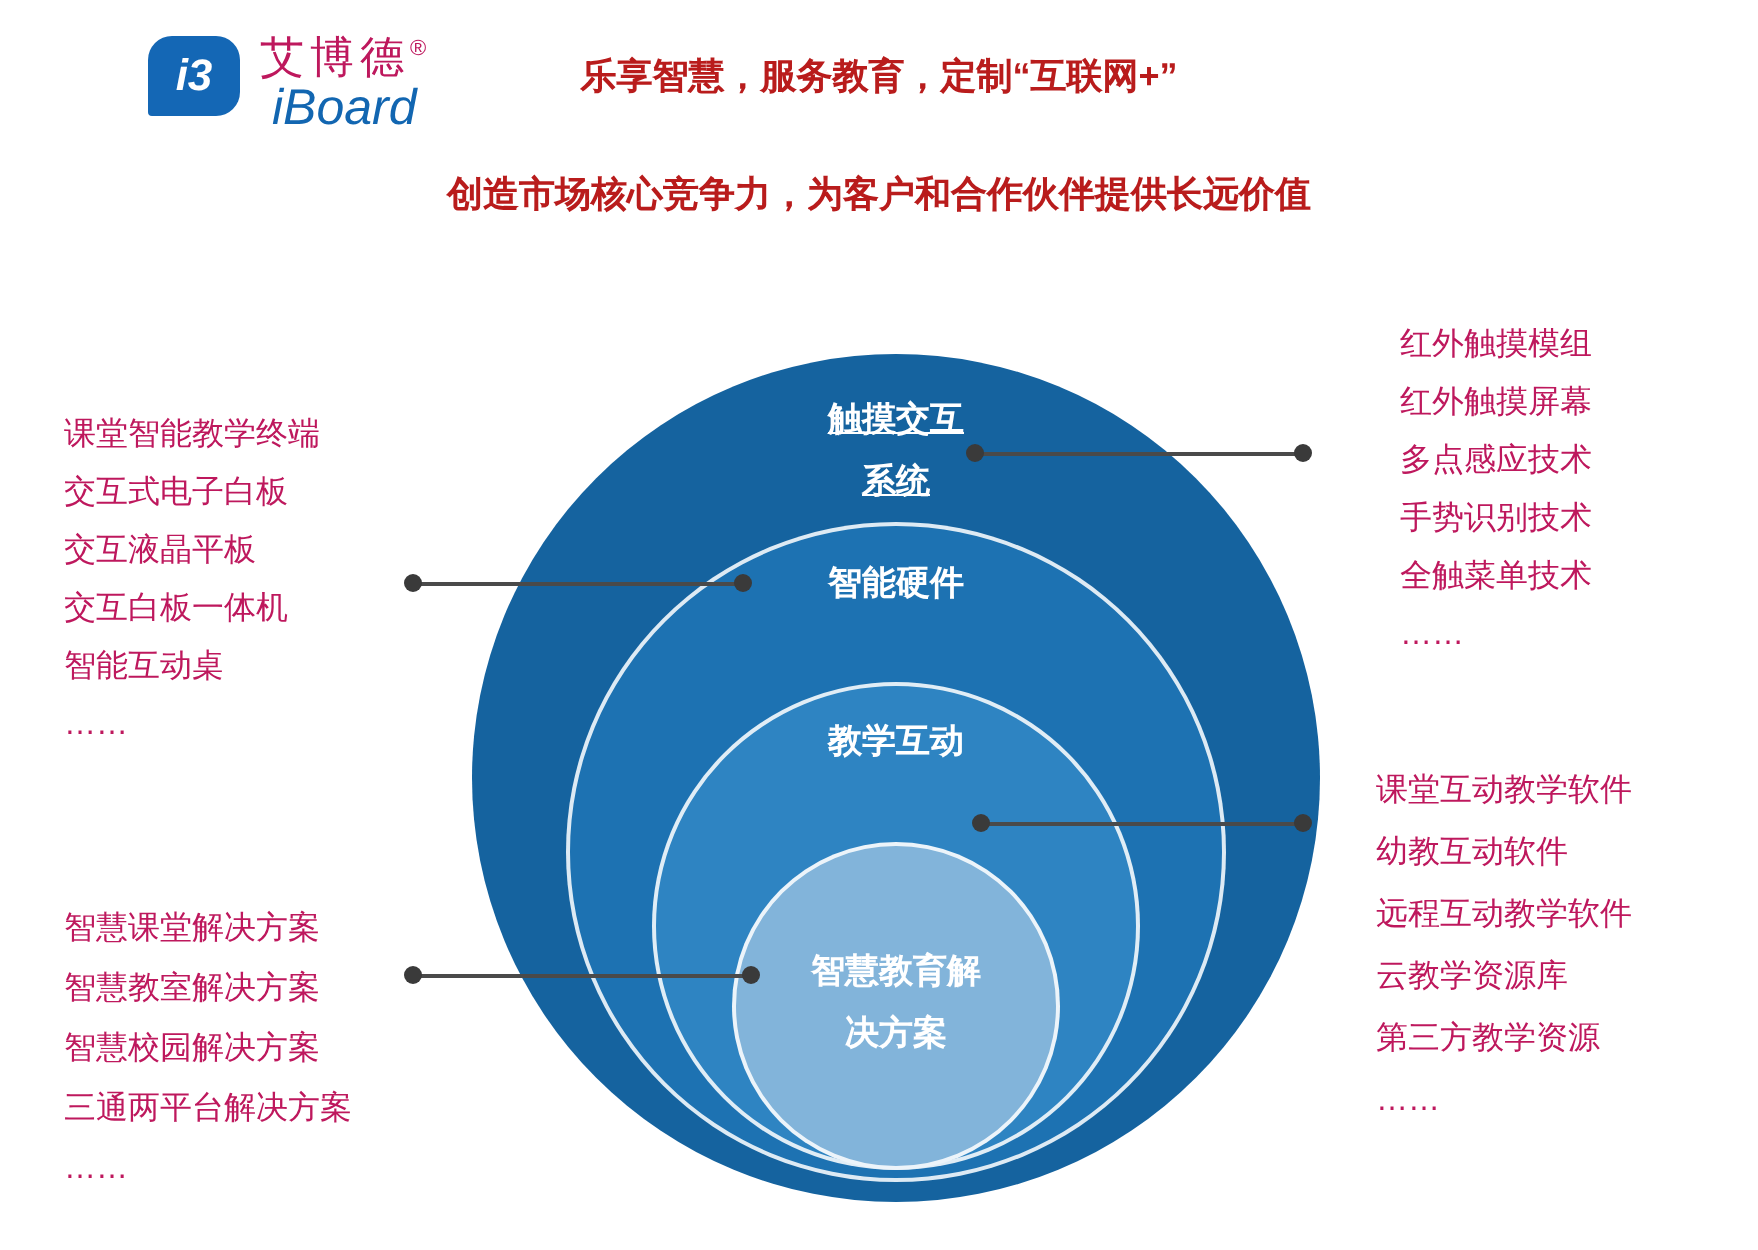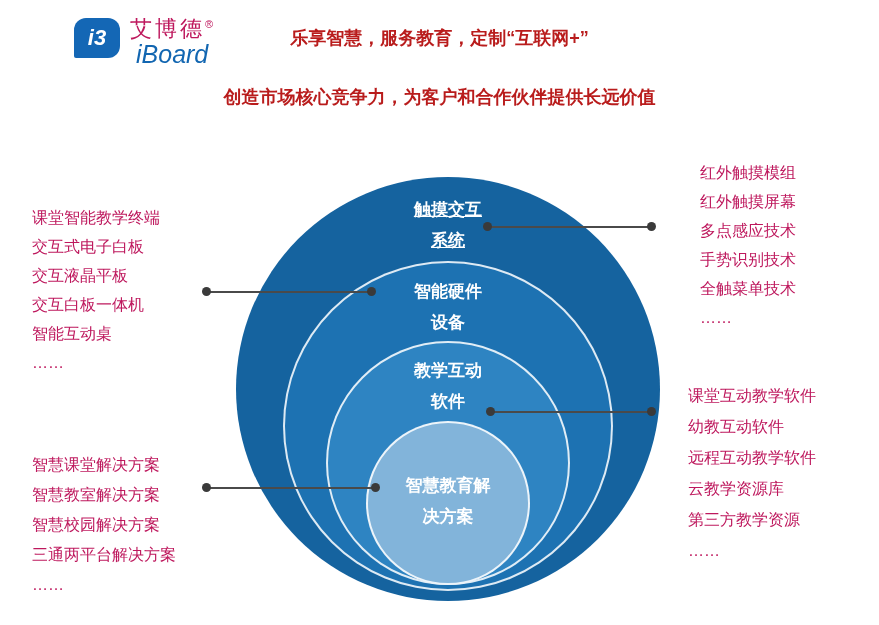--- a/index.html
+++ b/index.html
@@ -102,25 +102,23 @@
   <div class="ring r2" style="background-color: rgb(29, 114, 178);"></div>
   <div class="ring r3" style="background-color: rgb(46, 132, 194);"></div>
   <div class="ring r4" style="background-color: rgb(130, 180, 218);"></div>
 
   <div class="ring-label lb1">
     <div>触摸交互</div>
     <div>系统</div>
   </div>
   <div class="ring-label lb2">
     <div>智能硬件</div>
-    <div>设备</div>
   </div>
   <div class="ring-label lb3">
     <div>教学互动</div>
-    <div>软件</div>
   </div>
   <div class="ring-label lb4">
     <div>智慧教育解</div>
     <div>决方案</div>
   </div>
 
   <div class="connector-line c1">
     <span class="dot start"></span>
     <span class="dot end"></span>
   </div>

